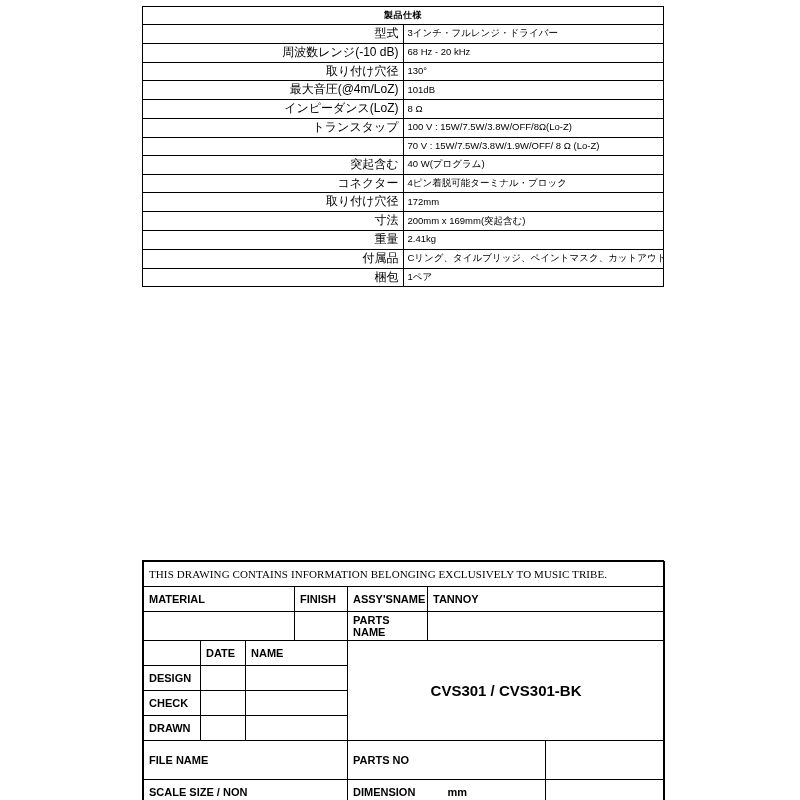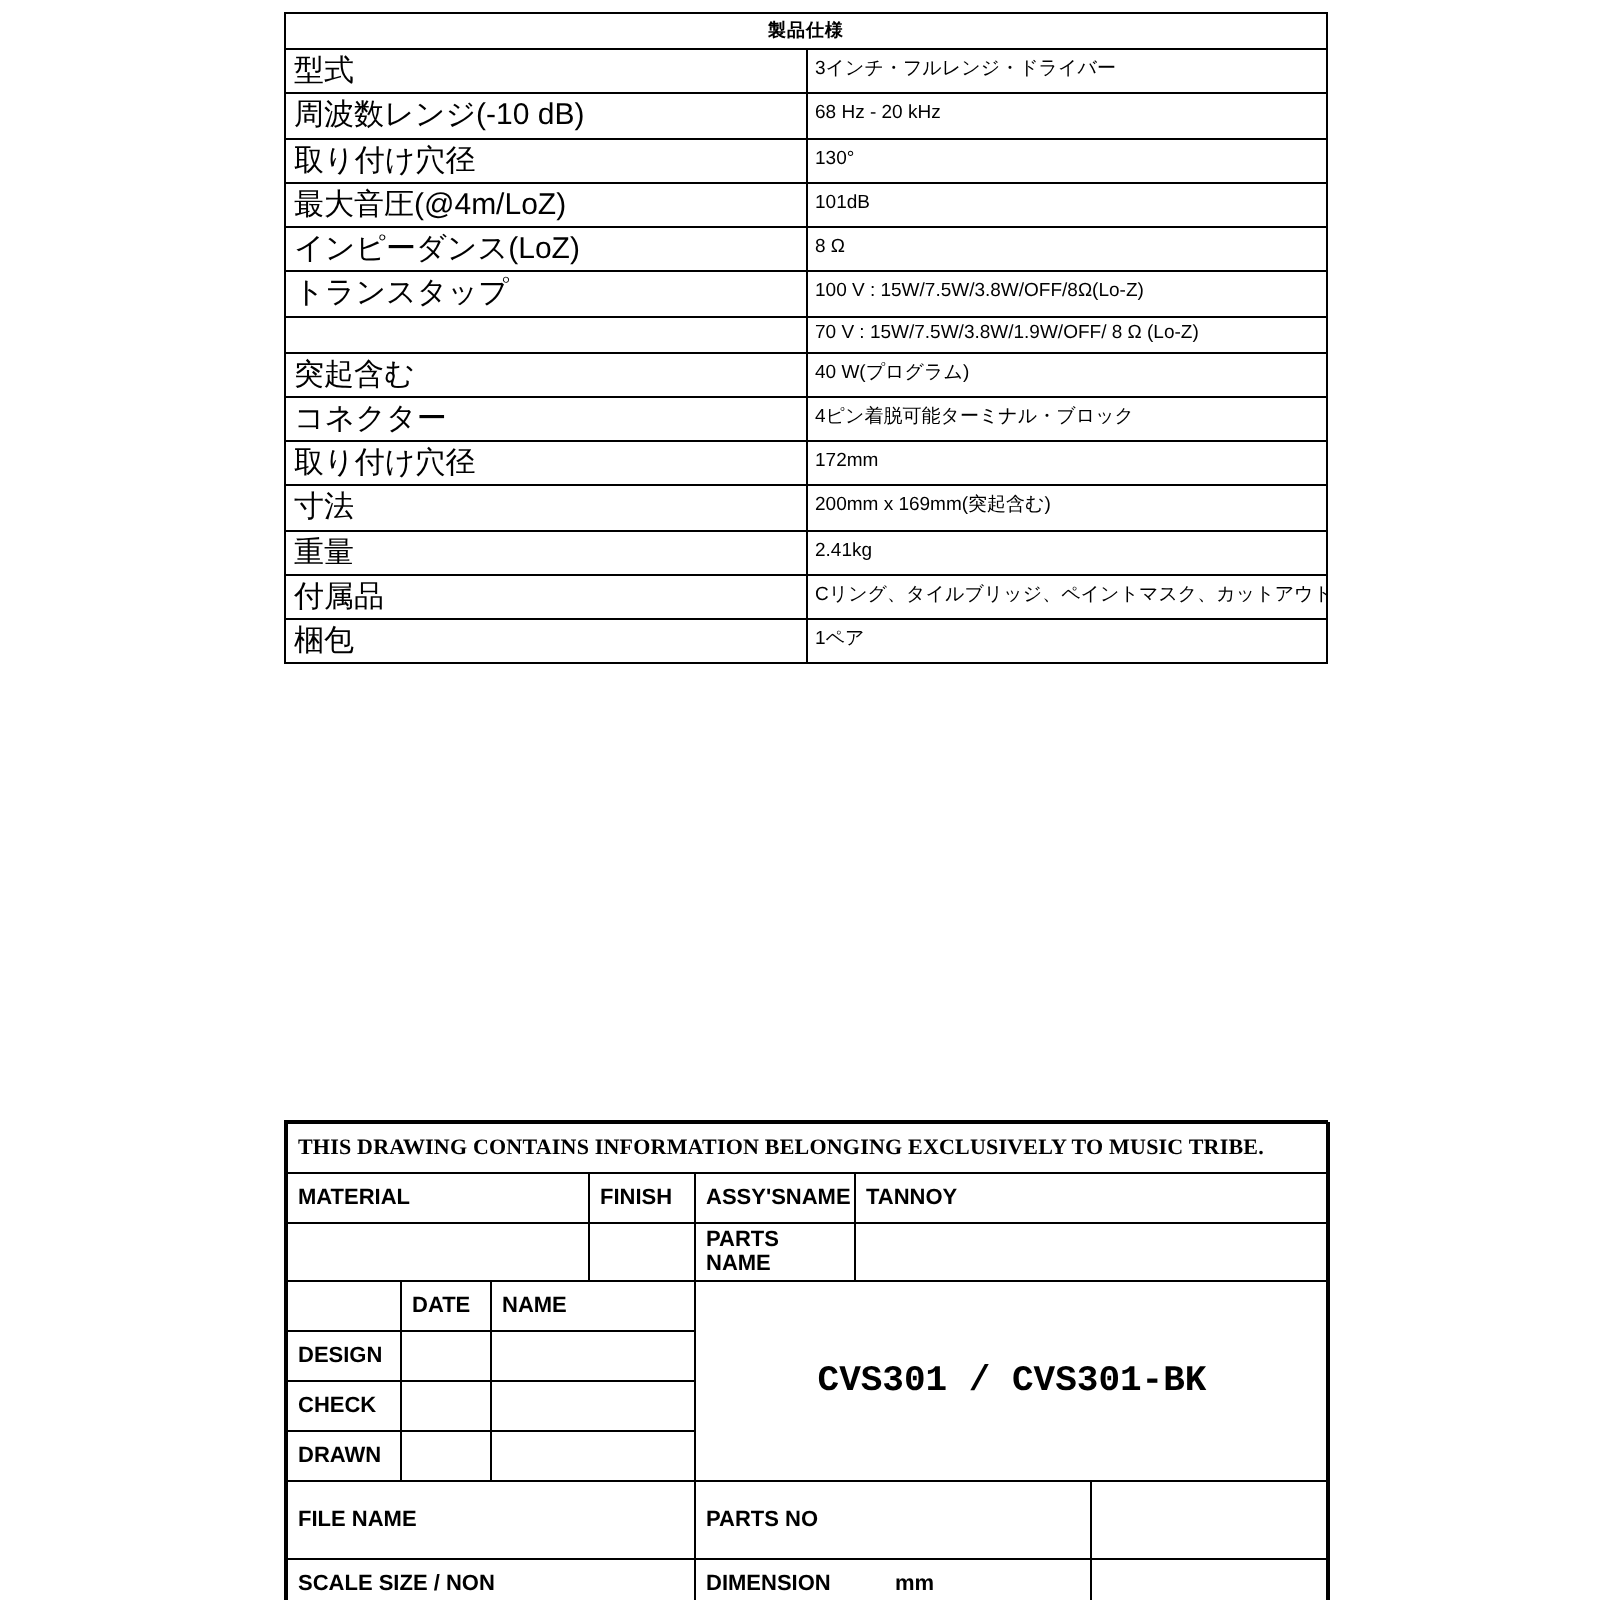--- a/index.html
+++ b/index.html
@@ -38,23 +38,23 @@
     white-space: nowrap;
     overflow: hidden;
   }
   table.spec td.hdr {
     text-align: center;
     font-weight: bold;
     font-size: 9px;
     letter-spacing: 0.5px;
   }
   table.spec td.label {
-    text-align: left;
+    text-align: right;
     width: 118px;
-    font-size: 15px;
+    font-size: 12px;
   }
   table.spec td.value {
     text-align: left;
   }
 
   
   #title-block {
     position: absolute;
     left: 142px;
     top: 560px;
@@ -70,31 +70,31 @@
   #title-block td {
     border: 1px solid #000000;
     font-size: 11px;
     padding: 2px 5px;
     vertical-align: middle;
     height: 20px;
   }
   .tb-notice {
     font-family: "Liberation Serif", serif;
     font-size: 12.5px;
-    font-weight: bold;
+    font-weight: normal;
     text-align: left;
     letter-spacing: 0.1px;
   }
   .tb-center { text-align: left; font-weight: bold; }
   .tb-left { text-align: left; font-weight: bold; }
   .tb-model {
     text-align: center;
-    font-size: 18px;
+    font-size: 15px;
     font-weight: bold;
-    font-family: Liberation Mono, monospace;
+    font-family: Liberation Sans, sans-serif;
   }
   .blank { }
 </style>
 </head>
 <body>
 
 <div id="spec-wrap">
   <table class="spec">
     <tbody>
       <tr>

